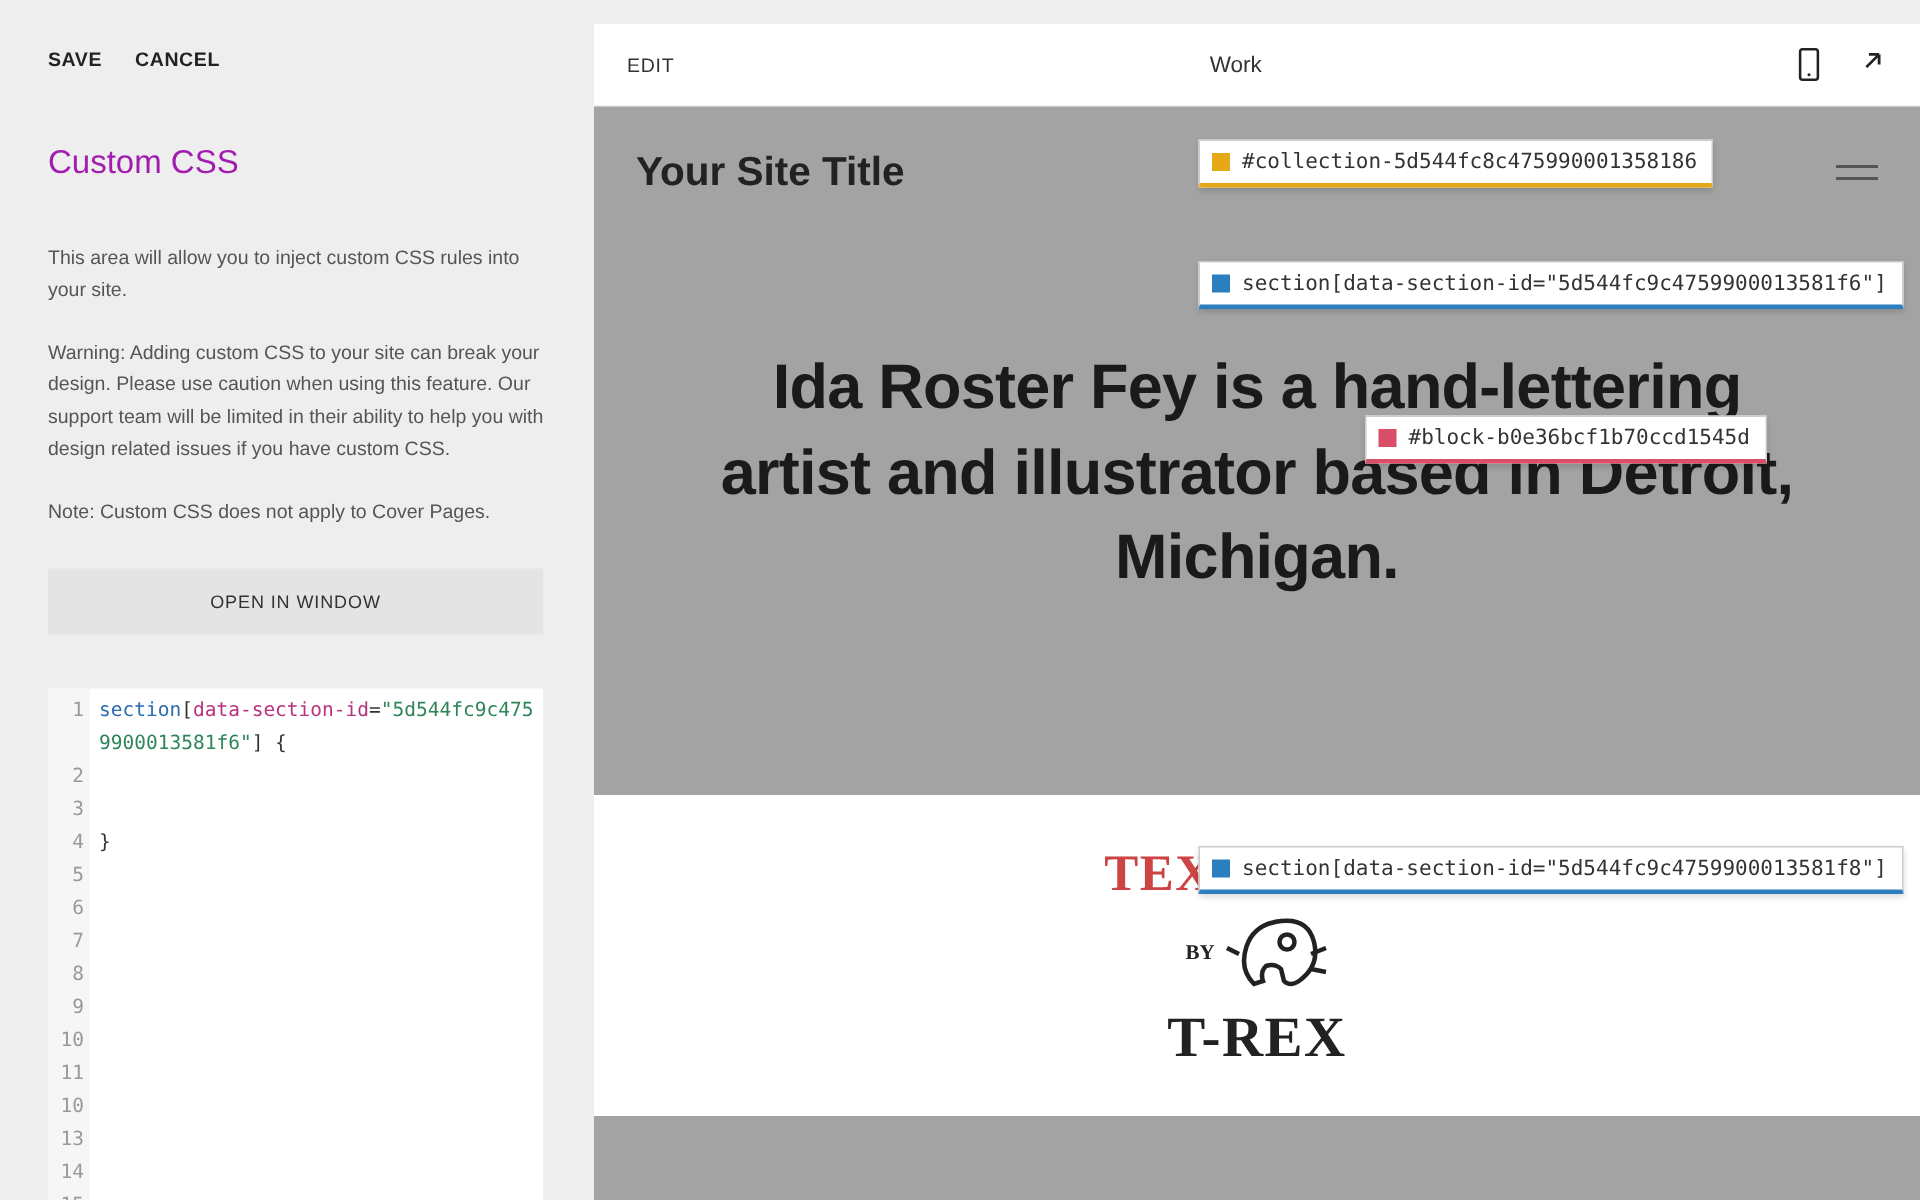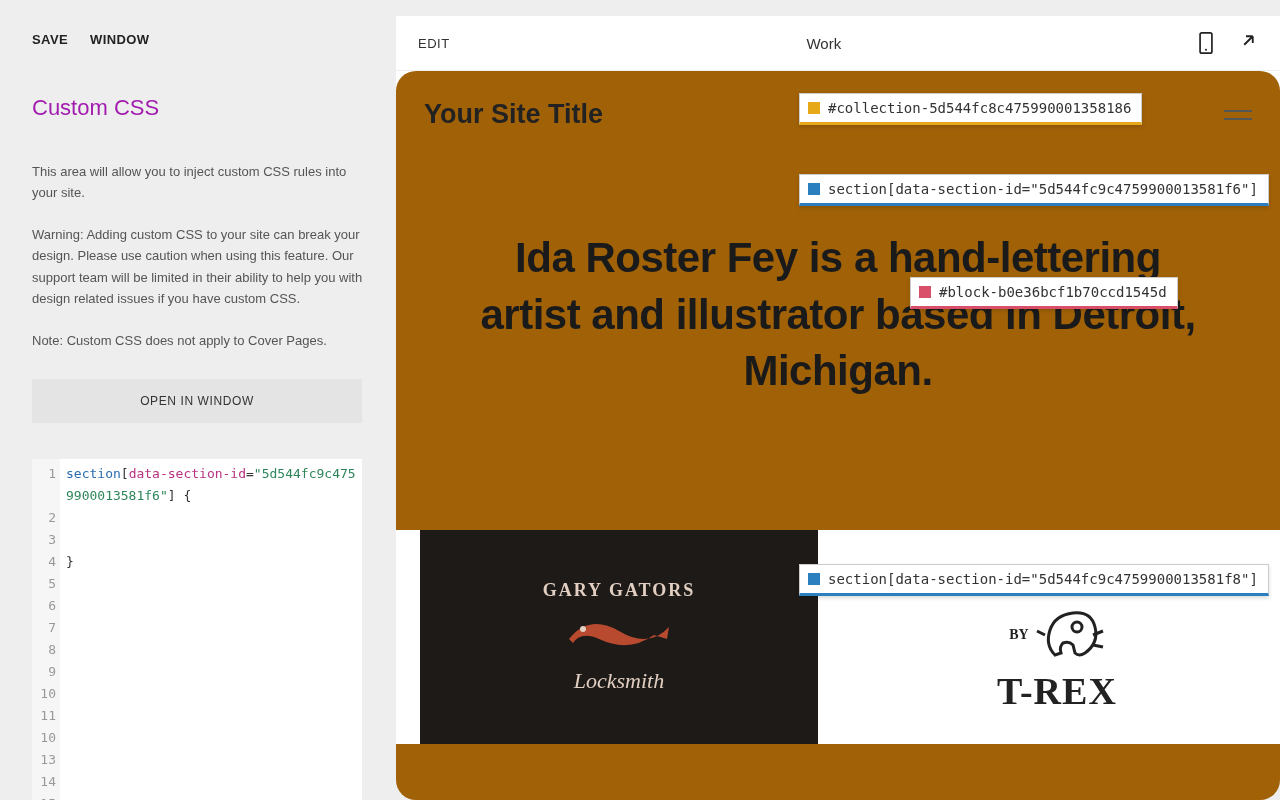--- a/index.html
+++ b/index.html
@@ -121,25 +121,24 @@
   gap: 24px;
   align-items: center;
 }
 .preview-topbar .phone-icon, .preview-topbar .expand-icon {
   width: 18px;
   height: 22px;
   cursor: pointer;
 }
 
 .site-frame {
-  background: #a16207;
+  background: #a3a3a3;
   height: 729px;
   position: relative;
   overflow: hidden;
-  border-radius: 20px;
 }
 .site-header {
   padding: 28px 28px 0 28px;
   display: flex;
   justify-content: space-between;
   align-items: center;
 }
 .site-title {
   font-size: 27px;
   font-weight: 600;
@@ -222,21 +221,21 @@
 .lbl-block .sq { background: #d94f6a; }
 .lbl-section2 { top: 548px; left: 403px; border-bottom: 3px solid #2b7fbf; }
 .lbl-section2 .sq { background: #2b7fbf; }
 </style>
 </head>
 <body>
 
 <div class="sidebar">
   <div class="sidebar-actions">
     <button>SAVE</button>
-    <button>WINDOW</button>
+    <button>CANCEL</button>
   </div>
   <h1>Custom CSS</h1>
   <p>This area will allow you to inject custom CSS rules into your site.</p>
   <p>Warning: Adding custom CSS to your site can break your design. Please use caution when using this feature. Our support team will be limited in their ability to help you with design related issues if you have custom CSS.</p>
   <p>Note: Custom CSS does not apply to Cover Pages.</p>
   <button class="open-window-btn">OPEN IN WINDOW</button>
 
   <div class="code-editor">
     <div class="gutter">
       <div>1</div>
@@ -286,32 +285,20 @@
         <div class="site-title">Your Site Title</div>
         <div class="burger">
             <div></div>
             <div></div>
           </div>
       </div>
       <div class="hero">
         <h2>Ida Roster Fey is a hand-lettering artist and illustrator based in Detroit, Michigan.</h2>
       </div>
       <div class="gallery">
-        <div class="tile tile-dark">
-          <div style="text-align:center">
-            <div class="top">GARY GATORS</div>
-            <div class="mid">
-              <svg width="120" height="44" viewBox="0 0 120 44">
-                  <path d="M10 30 Q30 5 60 22 Q90 40 110 18 L108 30 L95 26 Q70 44 40 30 Q22 22 14 34 Z" fill="#b84a2f"></path>
-                  <circle cx="24" cy="20" r="3" fill="#e2cfc2"></circle>
-                </svg>
-            </div>
-            <div class="bot">Locksmith</div>
-          </div>
-        </div>
         <div class="tile tile-light">
           <div style="text-align:center">
             <div class="tex">TEX ✦ MEX</div>
             <div style="display:flex;align-items:center;justify-content:center;gap:6px;margin:4px 0">
               <span class="by">BY</span>
               <svg width="70" height="60" viewBox="0 0 70 60">
                   <path d="M20 50 Q10 40 15 25 Q20 10 38 8 Q56 6 60 22 Q64 38 50 48 Q44 52 40 48 L38 40 Q34 36 28 38 Q24 42 26 48 Z" fill="none" stroke="#222" stroke-width="3"></path>
                   <circle cx="42" cy="22" r="5" fill="none" stroke="#222" stroke-width="3"></circle>
                   <path d="M58 30 L68 26 M58 40 L68 42 M10 30 L2 26" stroke="#222" stroke-width="3"></path>
                 </svg>

